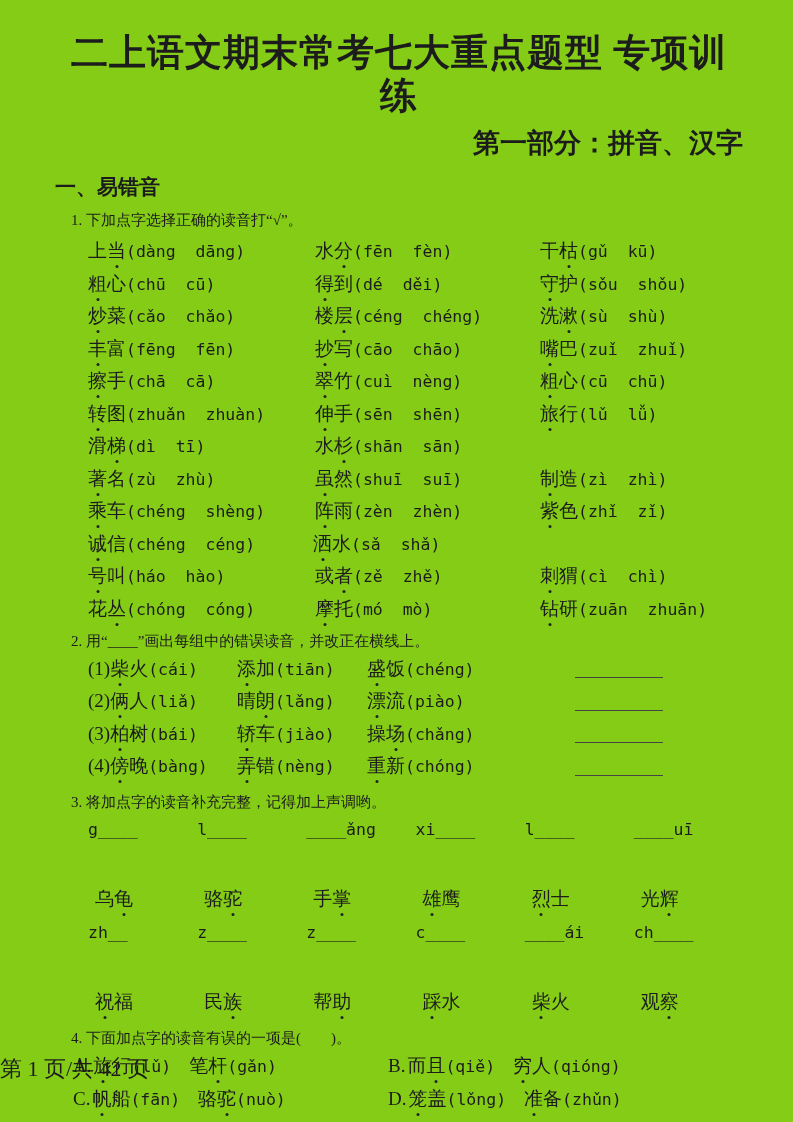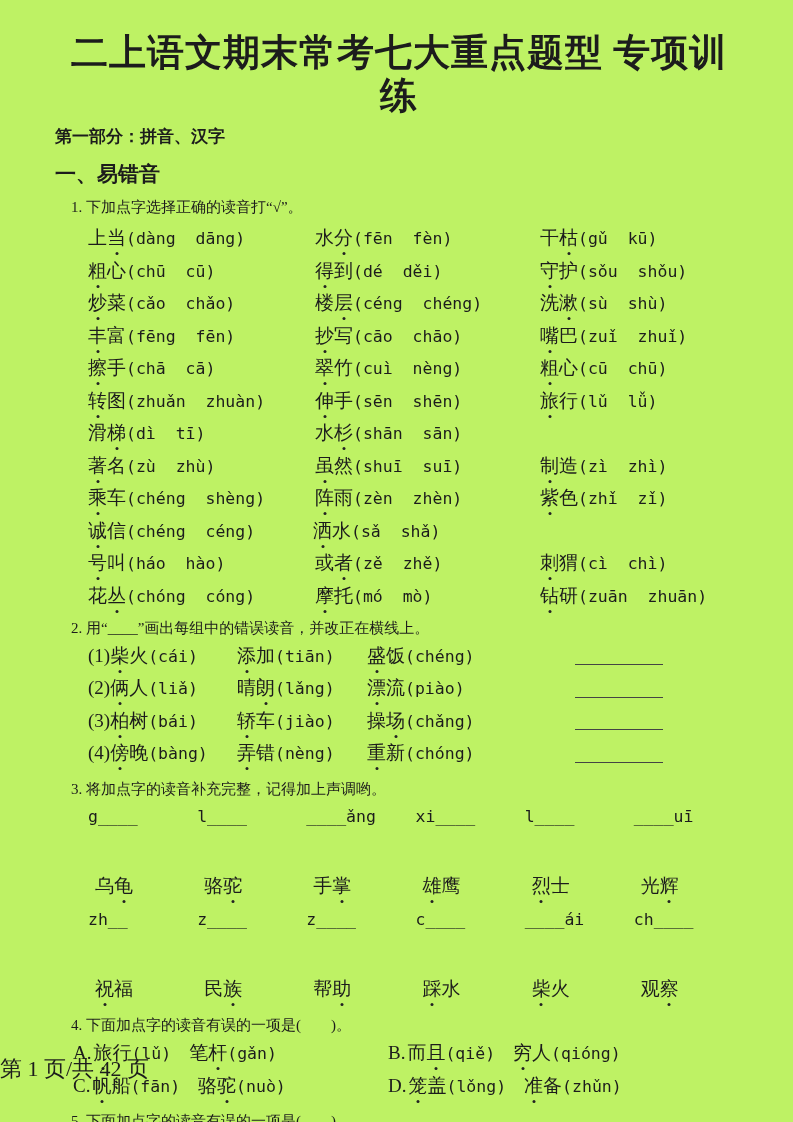--- a/index.html
+++ b/index.html
@@ -1,35 +1,35 @@
 <!DOCTYPE html>
 <html><head>
 <meta charset="utf-8">
 <style>
   html,body{margin:0;padding:0;background:#ffffff;}
   #page{
     position:relative;
     width:793px;height:1122px;
-    background:#bef264;
+    background:#84cc16;
     color:#1c1c1c;
     font-family:"Liberation Serif", serif;
     box-sizing:border-box;
     padding:32px 50px 0 55px;
     overflow:hidden;
   }
   .title{
     text-align:center;
     font-size:37px;
     font-weight:bold;
     letter-spacing:1px;
     line-height:1.15;
   }
   .subtitle{
-    text-align:left;
-    font-size:17px;
+    text-align:right;
+    font-size:27px;
     font-weight:bold;
     margin-top:8px;
   }
   .section-heading{
     font-family:"Liberation Sans", sans-serif;
     font-weight:bold;
     font-size:21px;
     margin-top:12px;
   }
   .prompt{

